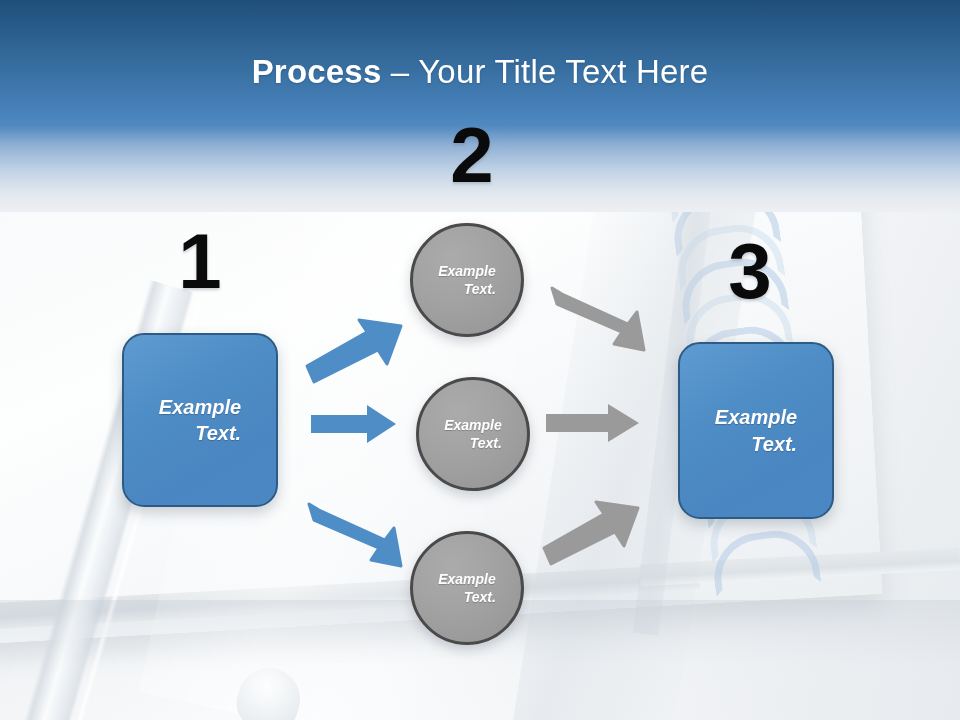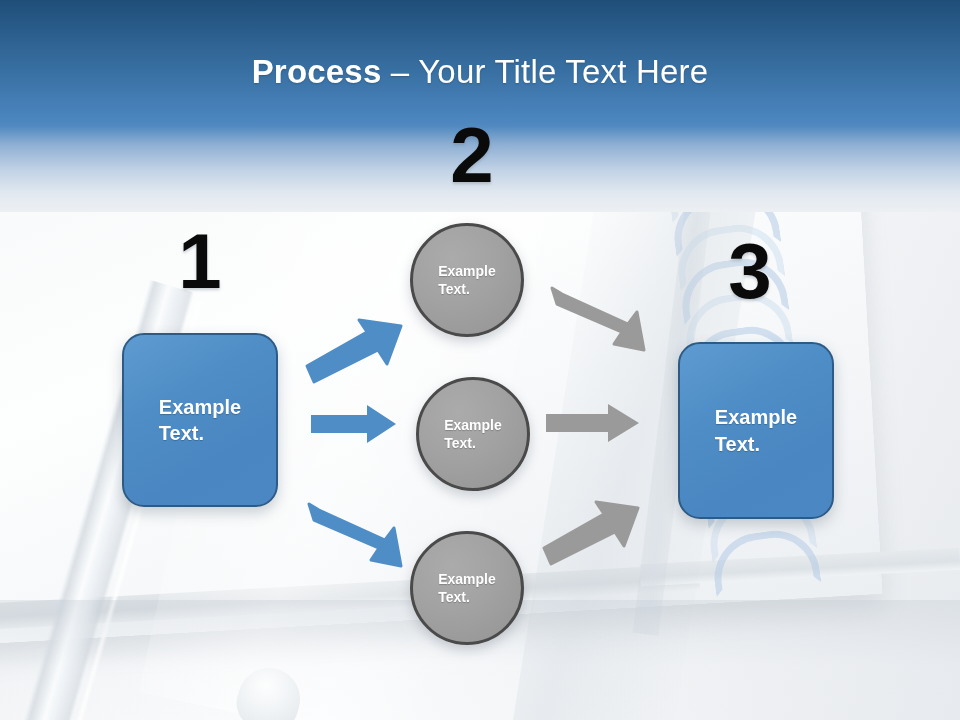--- a/index.html
+++ b/index.html
@@ -130,22 +130,22 @@
 
   
   .box{
     position:absolute;border-radius:22px;
     background:linear-gradient(150deg,#5e9bd1 0%,#4f8dc6 35%,#4a87c2 70%,#4b88c3 100%);
     border:2px solid #2d5b86;
     box-shadow:0 6px 14px rgba(90,105,120,.30);
     display:flex;align-items:center;justify-content:center;
   }
   .box .txt,.circle .txt{
-    color:#ffffff;font-weight:bold;
-    text-align:left;line-height:1.32;
+    color:#ffffff;font-style:italic;font-weight:bold;
+    text-align:right;line-height:1.32;
     text-shadow:0 1px 1px rgba(0,0,0,.22);
     white-space:pre-line;
   }
   #box1{left:122px;top:333px;width:152px;height:170px;}
   #box1 .txt{font-size:20px;}
   #box3{left:678px;top:342px;width:152px;height:173px;}
   #box3 .txt{font-size:20px;}
 
   
   .circle{

